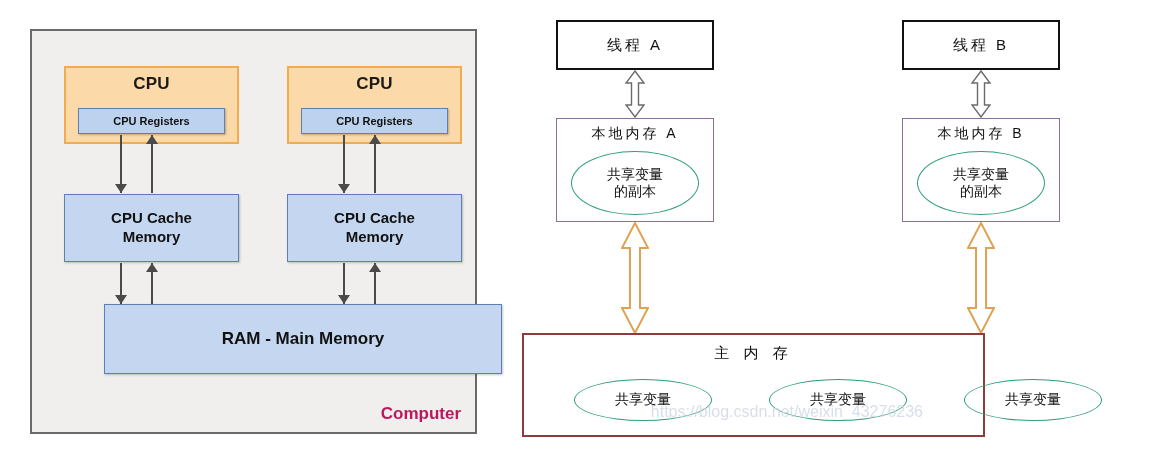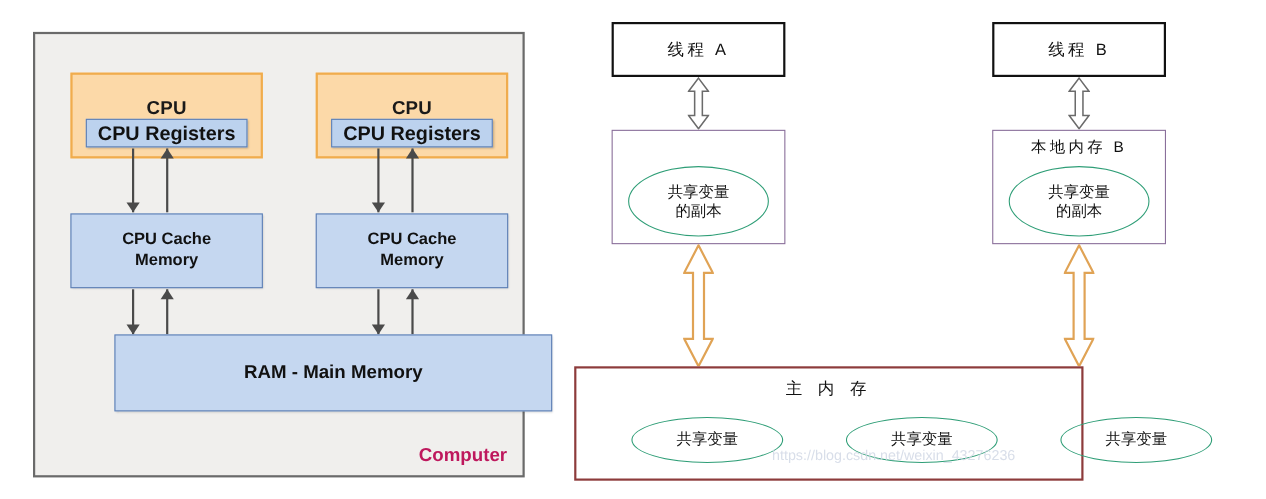--- a/index.html
+++ b/index.html
@@ -15,28 +15,28 @@
     position:absolute;left:30px;top:29px;width:447px;height:405px;
     background:#f0efed;border:2px solid #6a6a6a;box-sizing:border-box;
   }
   .cpu-box{
     position:absolute;top:35px;width:175px;height:78px;
     background:#fcd9a8;border:2px solid #f0ac4d;box-sizing:border-box;
   }
   #cpu-box-0{left:32px;}
   #cpu-box-1{left:255px;}
   .cpu-title{
-    position:absolute;left:0;right:0;top:21px;text-align:center;
+    position:absolute;left:0;right:0;top:6px;text-align:center;
     font-size:17px;font-weight:bold;color:#1a1a1a;letter-spacing:.2px;
   }
   .cpu-reg{
     position:absolute;left:12px;right:12px;bottom:8px;height:26px;
     background:#bcd2ee;border:1.5px solid #5d7fb4;box-sizing:border-box;
     display:flex;align-items:center;justify-content:center;
-    font-size:18px;font-weight:bold;color:#111;
+    font-size:11px;font-weight:bold;color:#111;
     box-shadow:1px 1px 2px rgba(0,0,0,.25);
   }
   .cache-box{
     position:absolute;top:163px;width:175px;height:68px;
     background:#c5d7f0;border:1.5px solid #5d7fb4;box-sizing:border-box;
     display:flex;flex-direction:column;align-items:center;justify-content:center;
     font-size:15px;font-weight:bold;color:#111;line-height:1.25;
     box-shadow:1px 1px 2px rgba(0,0,0,.22);
   }
   #cache-box-0{left:32px;}
@@ -129,21 +129,21 @@
   .tri-right{border-left:6px solid #2a2a2a;}
 
   
   #watermark{
     position:absolute;right:8px;bottom:22px;
     font-size:17px;color:#b9b9b9;font-weight:bold;white-space:nowrap;
     opacity:.85;
   }
   #watermark-url{
     position:absolute;right:60px;bottom:14px;
-    font-size:13px;color:#cfd6e4;white-space:nowrap;opacity:.8;
+    font-size:16px;color:#cfd6e4;white-space:nowrap;opacity:.8;
   }
 </style>
 </head>
 <body>
 
 <div class="stage">
 
   <div id="left-panel">
 
     <div class="cpu-box" id="cpu-box-0">
@@ -216,20 +216,21 @@
         <polygon points="10,1 19,13 13.5,13 13.5,35 19,35 10,47 1,35 6.5,35 6.5,13 1,13" fill="#ffffff" stroke="#6b6b6b" stroke-width="1.4"></polygon>
       </svg>
     </div>
     <div class="dbl-arrow" style="left:461px;top:70px;">
       <svg width="20" height="48" viewBox="0 0 20 48" aria-hidden="true">
         <polygon points="10,1 19,13 13.5,13 13.5,35 19,35 10,47 1,35 6.5,35 6.5,13 1,13" fill="#ffffff" stroke="#6b6b6b" stroke-width="1.4"></polygon>
       </svg>
     </div>
 
     <div class="local-mem" id="local-mem-0">
+      <div class="local-mem-title">本地内存 A</div>
       <div class="ellipse">
         <span>共享变量</span>
         <span>的副本</span>
       </div>
     </div>
     <div class="local-mem" id="local-mem-1">
       <div class="local-mem-title">本地内存 B</div>
       <div class="ellipse">
         <span>共享变量</span>
         <span>的副本</span>

